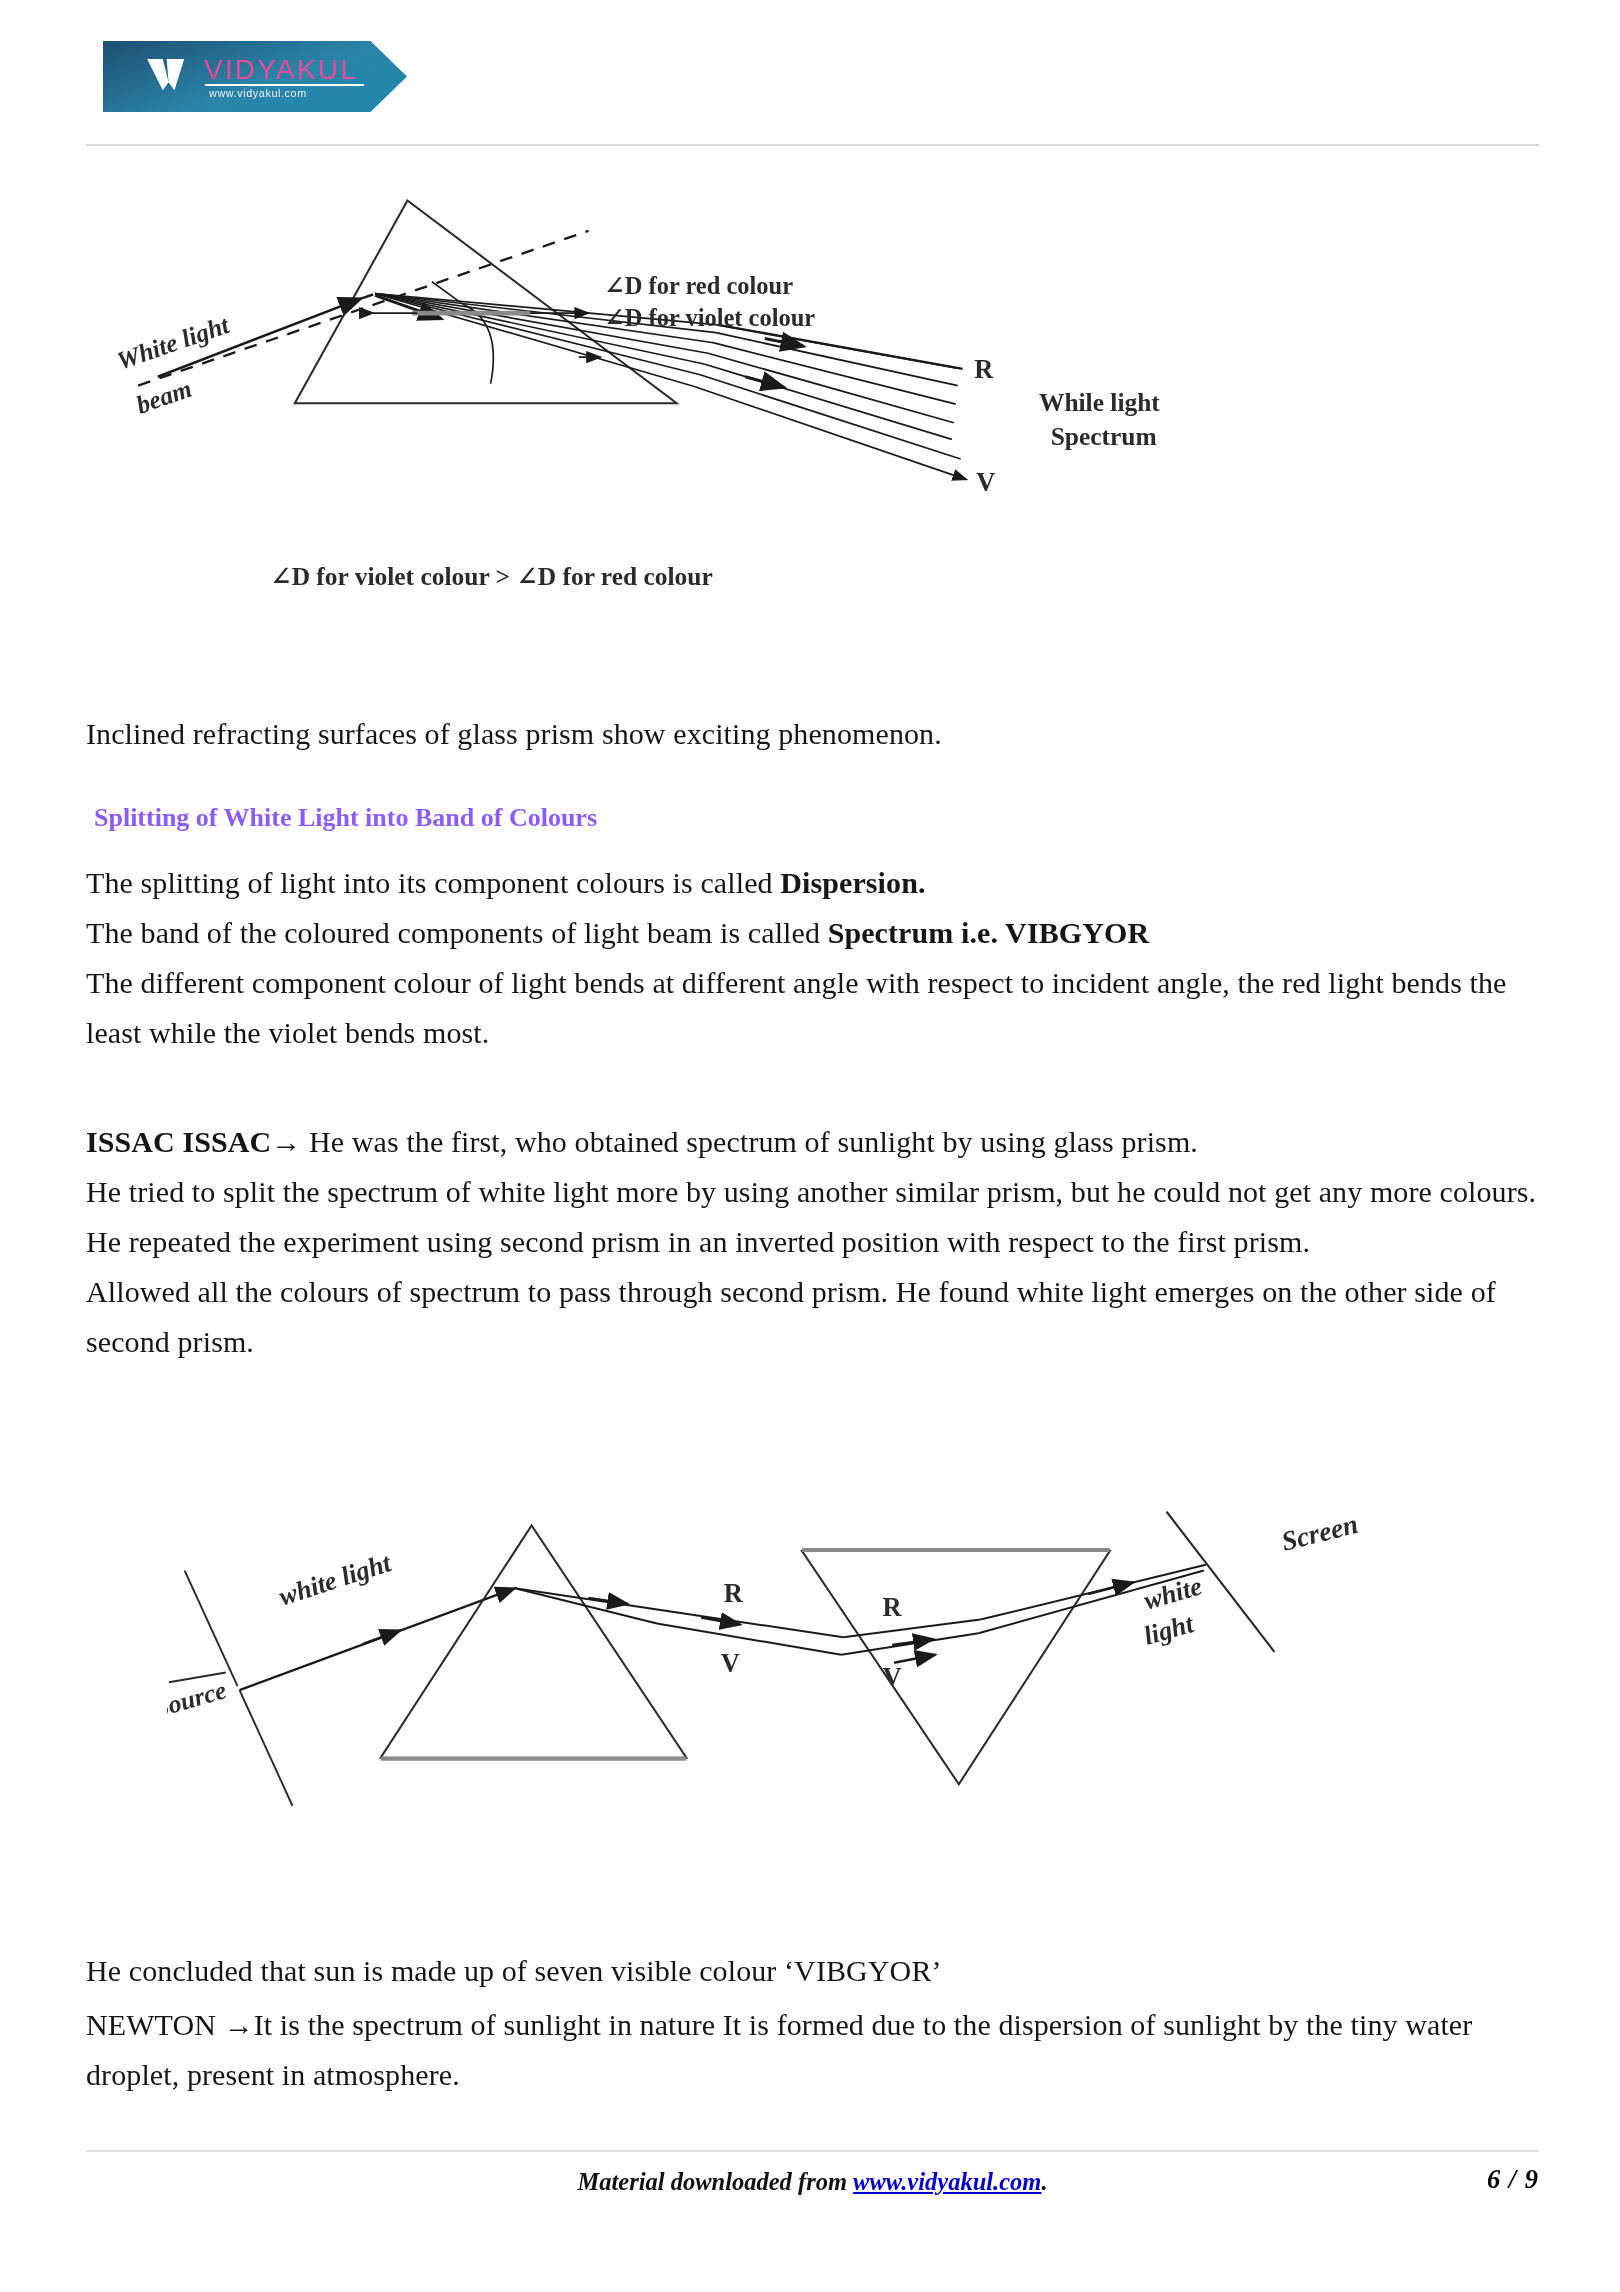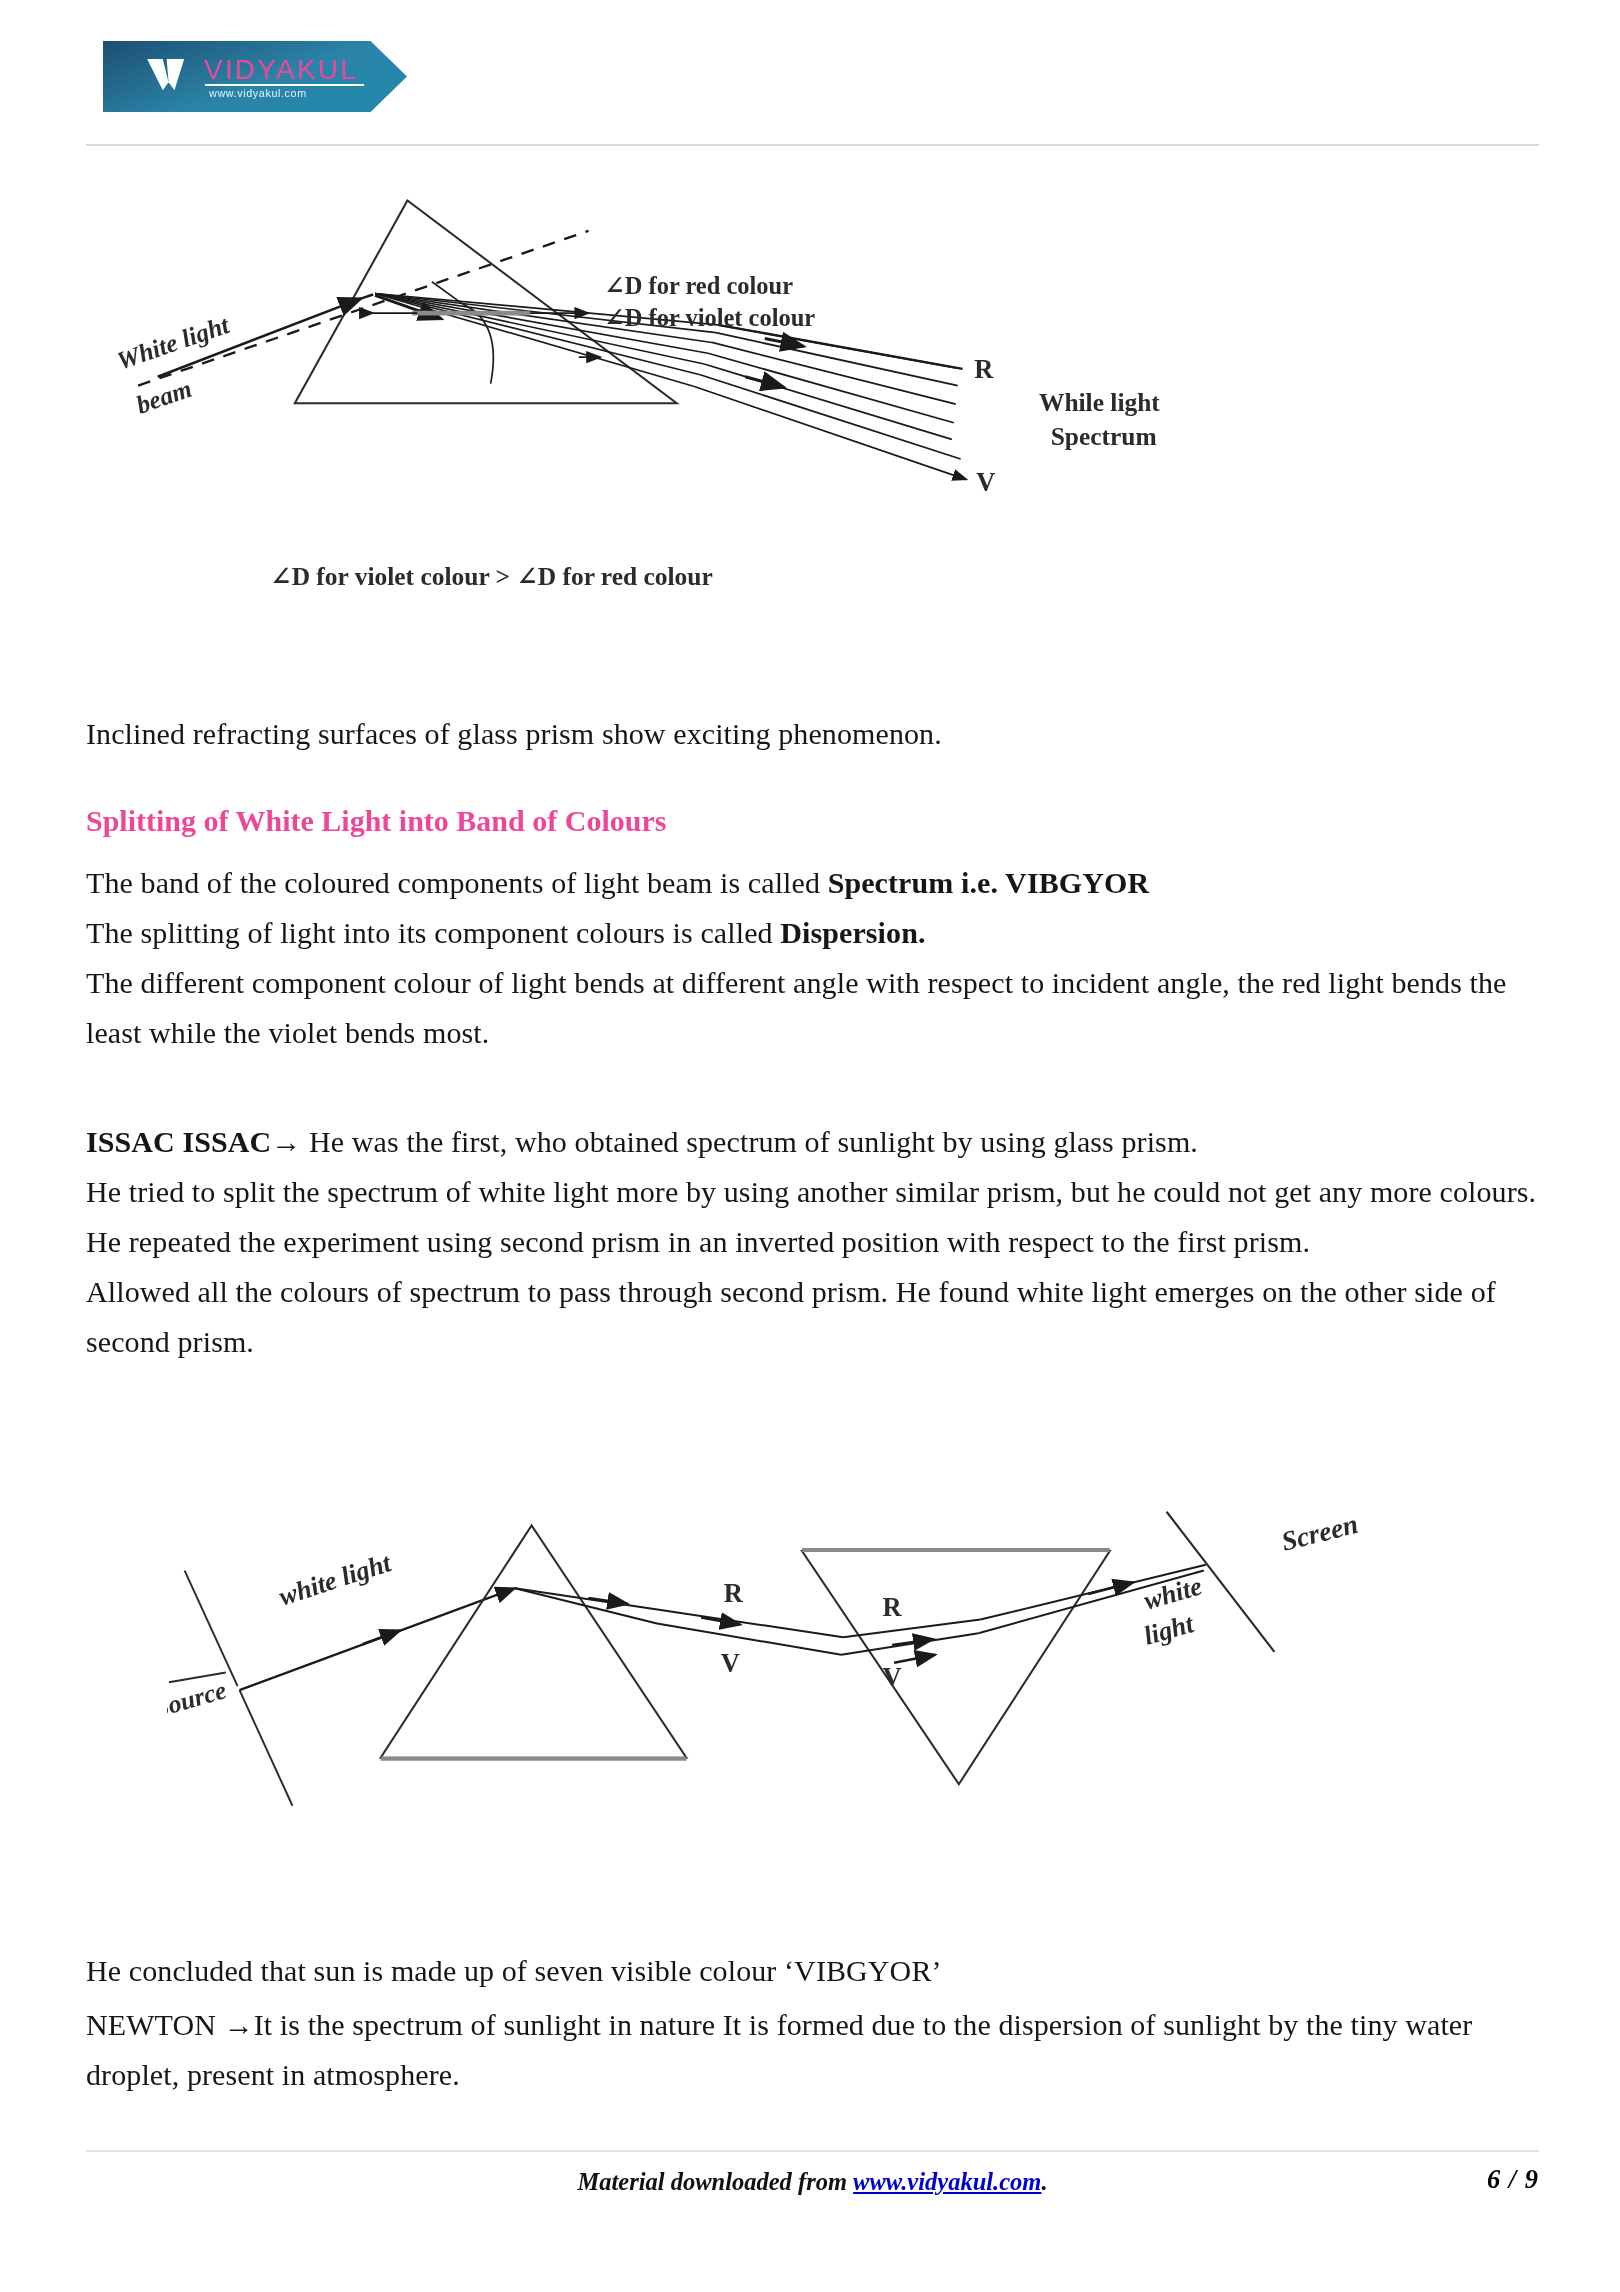--- a/index.html
+++ b/index.html
@@ -111,26 +111,26 @@
     left: 86px;
     width: 1451px;
     font-size: 30px;
     line-height: 50px;
     color: #161616;
     letter-spacing: 0.1px;
   }
   .para b { font-weight: 700; }
   .heading {
     position: absolute;
-    left: 86px;
+    left: 94px;
     width: 1451px;
-    font-size: 30px;
+    font-size: 26px;
     line-height: 43px;
     font-weight: 700;
-    color: #ec4899;
+    color: #8b5cf6;
   }
 
   #p-inclined   { top: 679px; }
   #h-splitting  { top: 774px; }
   #p-spectrum   { top: 858px; }
   #p-newton     { top: 1117px; }
   #p-concluded  { top: 1916px; }
   #p-rainbow    { top: 2000px; }
 
   
@@ -264,22 +264,22 @@
 
     <text class="dlabel dlabel-serif-bold" x="155" y="418" font-size="26">∠D for violet colour &gt;  ∠D for red colour</text>
   </svg>
 </div>
 
 <p class="para" id="p-inclined">Inclined refracting surfaces of glass prism show exciting phenomenon.</p>
 
 <h2 class="heading" id="h-splitting">Splitting of White Light into Band of Colours</h2>
 
 <div class="para" id="p-spectrum">
+  <div><span>The splitting of light into its component colours is called </span><b>Dispersion.</b></div>
   <div><span>The band of the coloured components of light beam is called </span><b>Spectrum i.e. VIBGYOR</b></div>
-  <div><span>The splitting of light into its component colours is called </span><b>Dispersion.</b></div>
   <div>The different component colour of light bends at different angle with respect to incident angle, the red light bends the least while the violet bends most.</div>
 </div>
 
 <div class="para" id="p-newton">
   <div><b>ISSAC ISSAC</b><span>→</span><span> He was the first, who obtained spectrum of sunlight by using glass prism.</span></div>
   <div>He tried to split the spectrum of white light more by using another similar prism, but he could not get any more colours.</div>
   <div>He repeated the experiment using second prism in an inverted position with respect to the first prism.</div>
   <div>Allowed all the colours of spectrum to pass through second prism. He found white light emerges on the other side of second prism.</div>
 </div>
 

